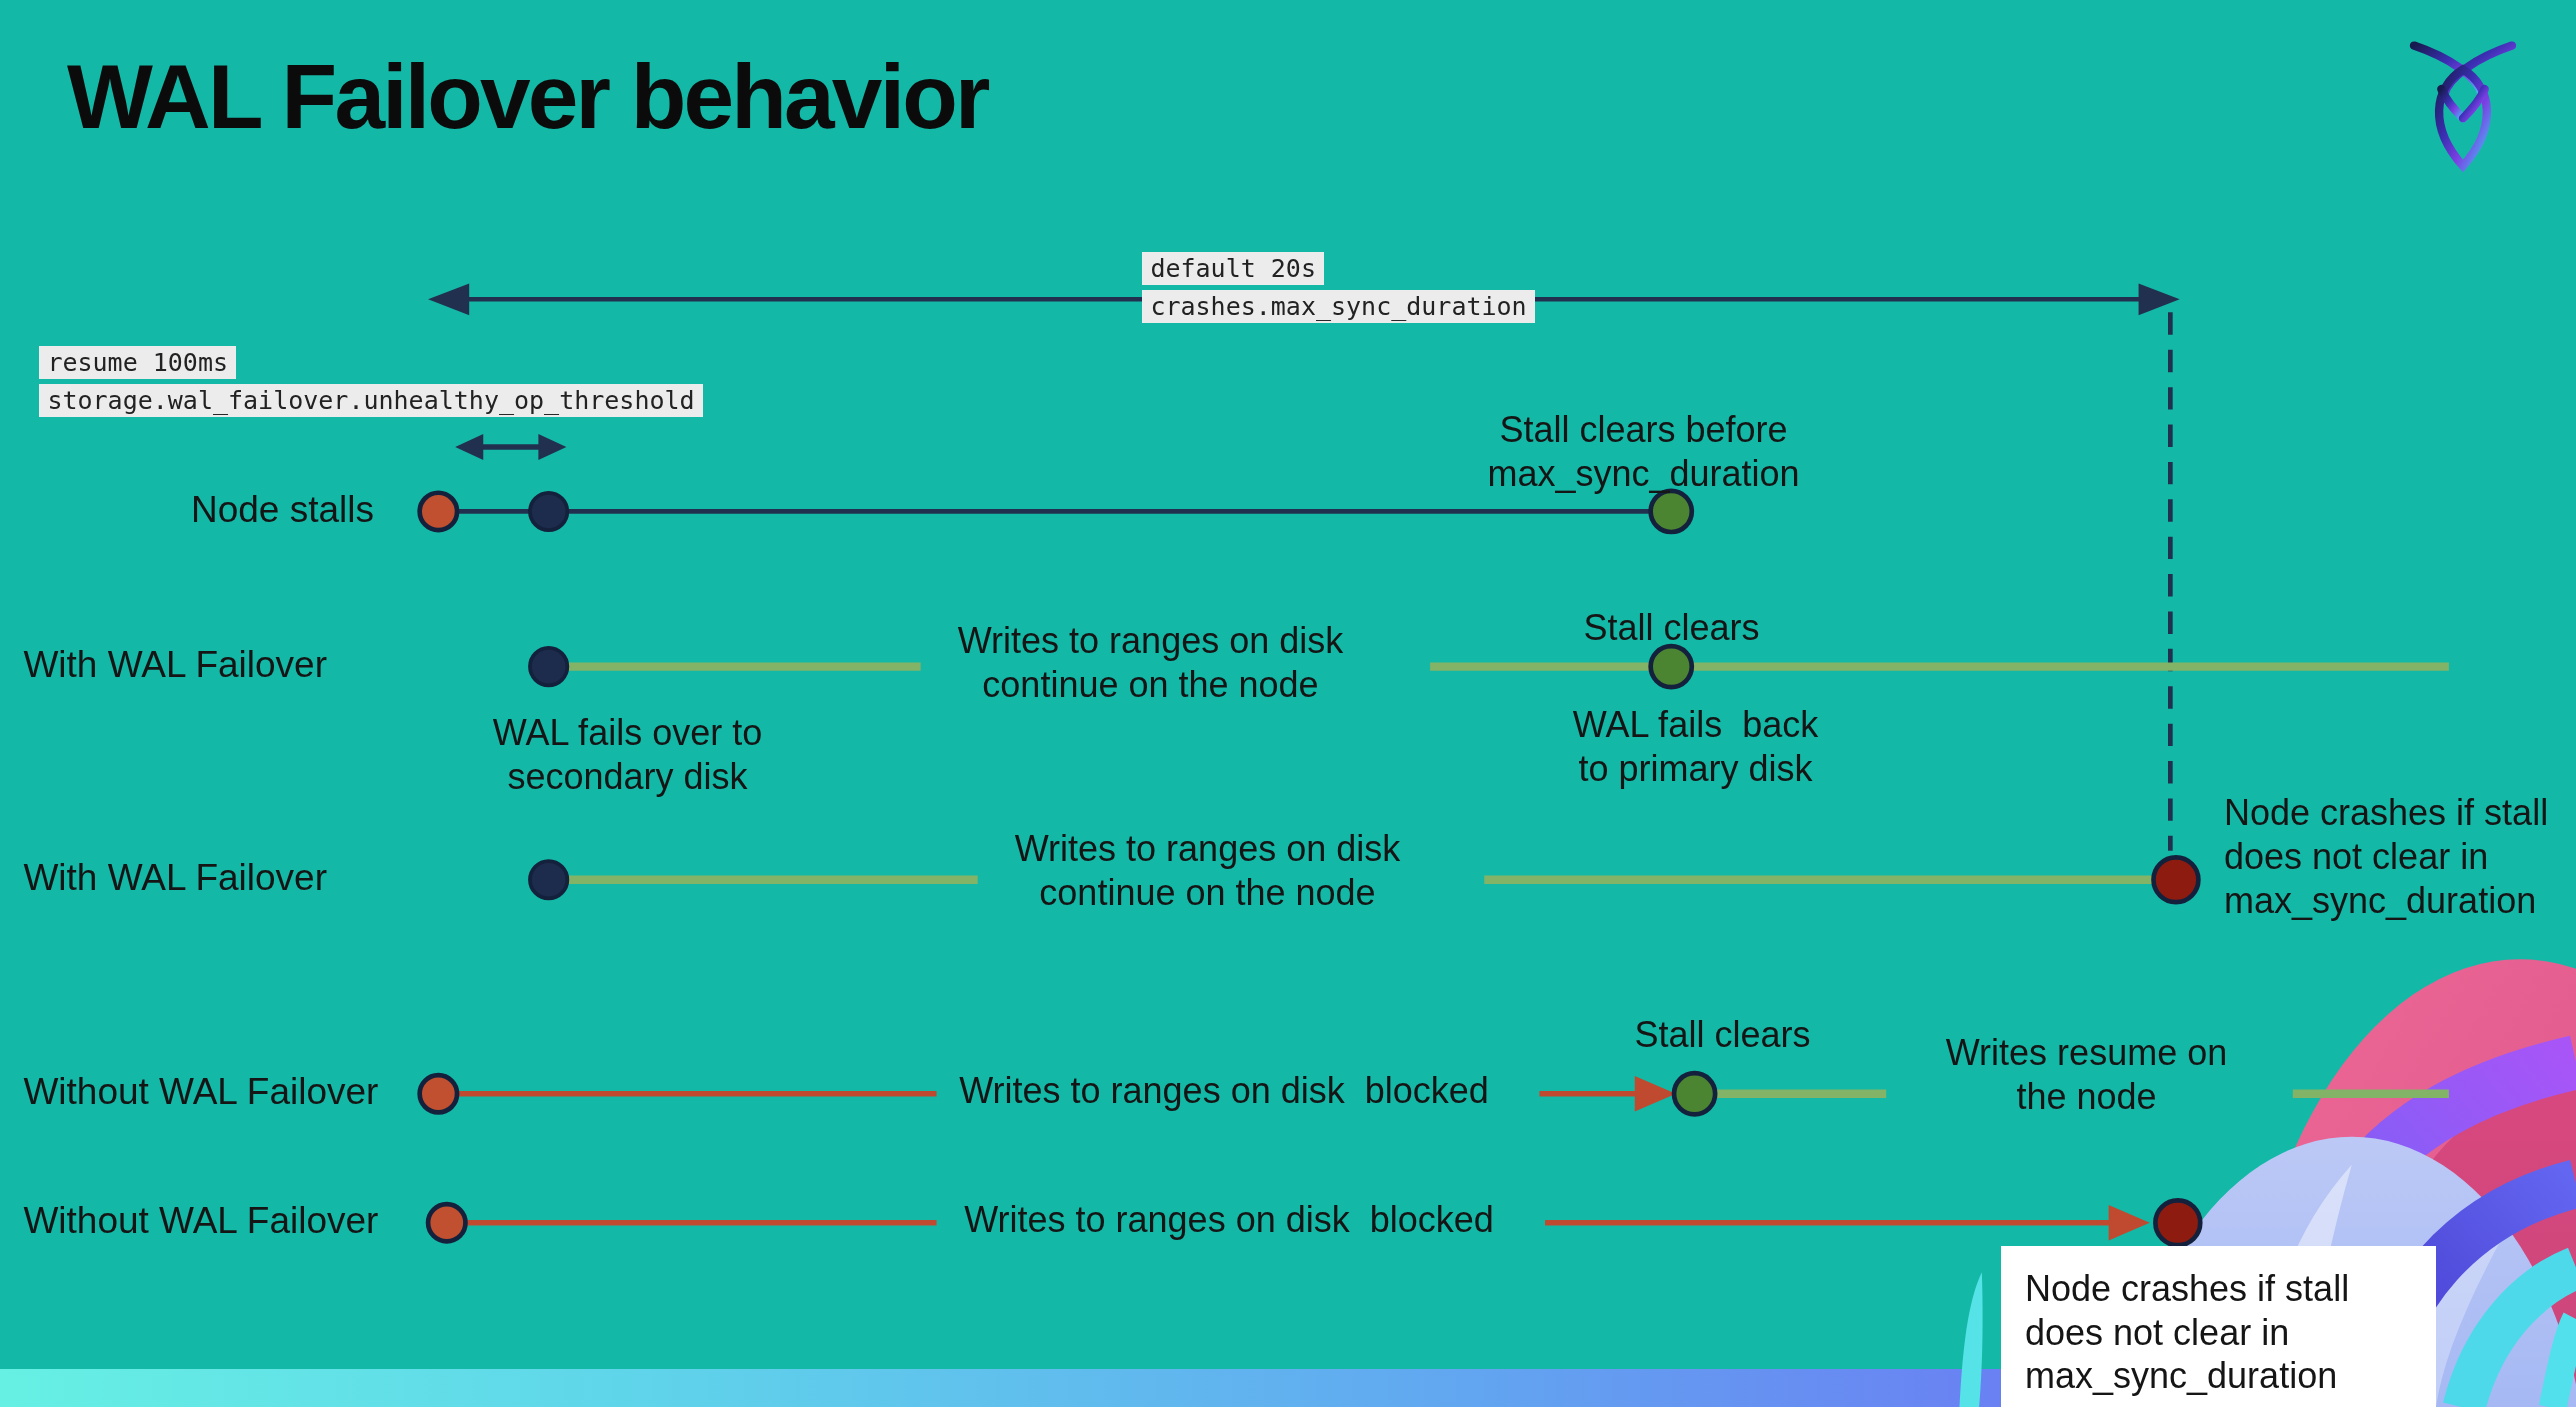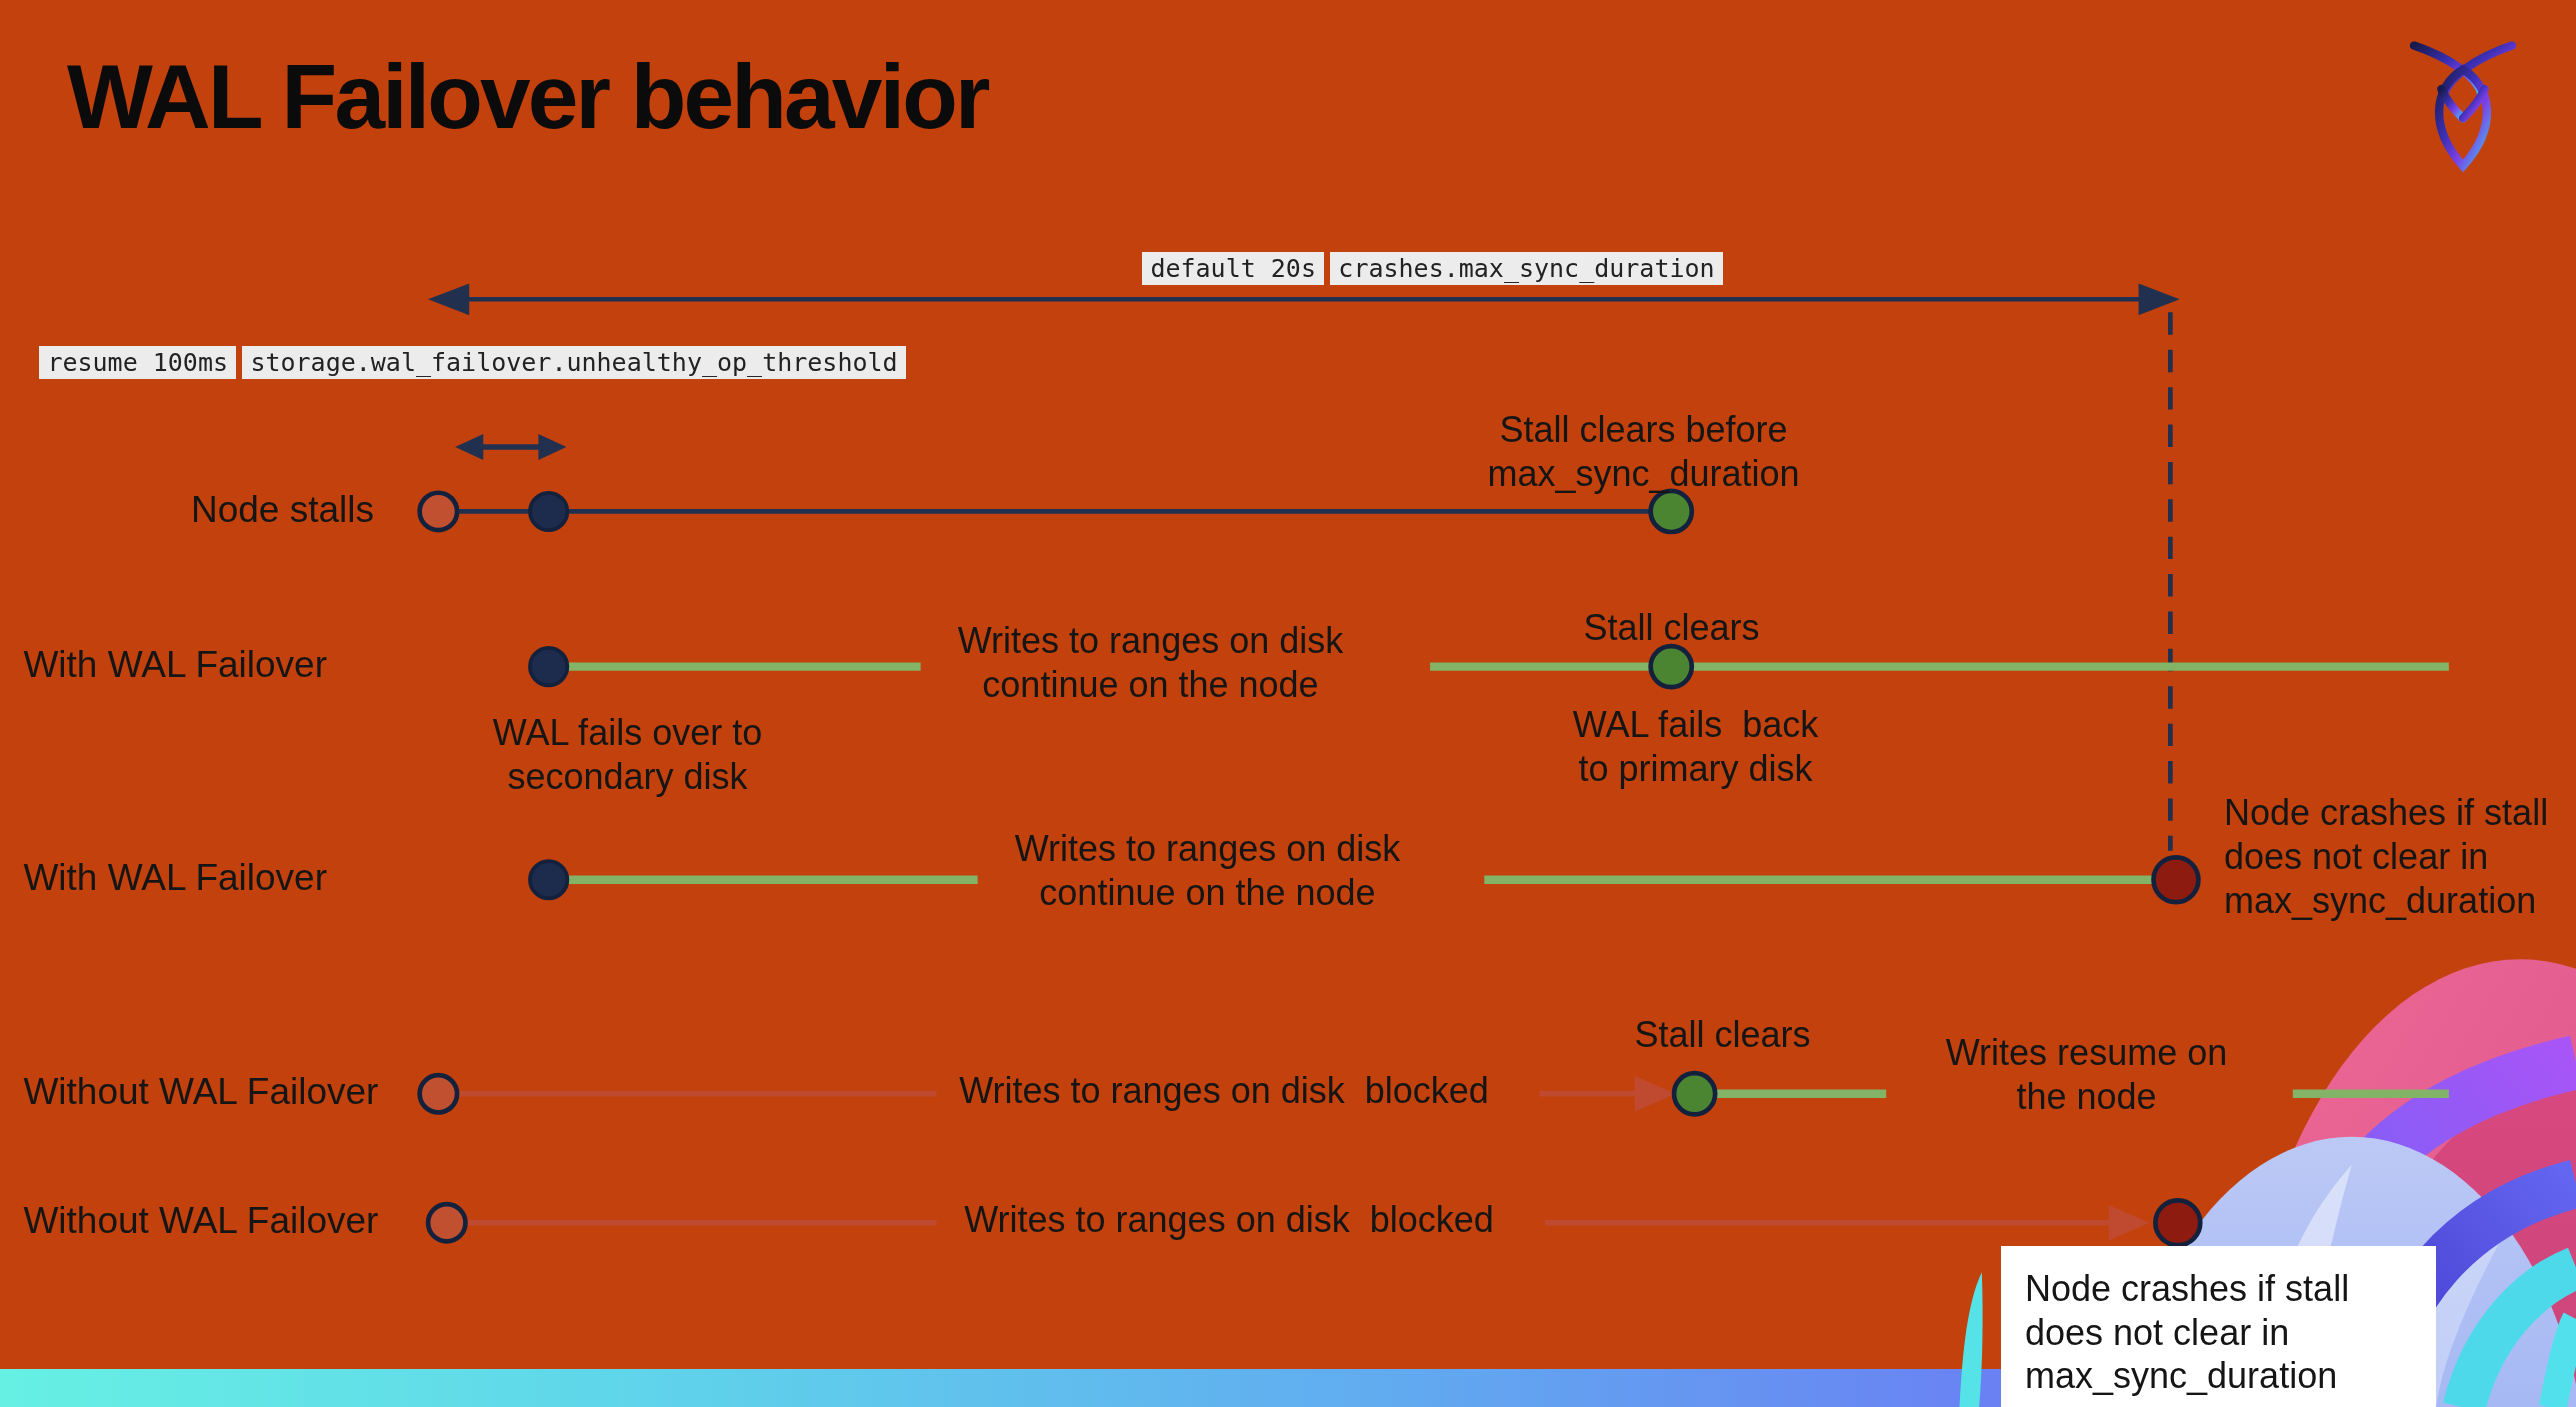--- a/index.html
+++ b/index.html
@@ -1,32 +1,32 @@
 <!DOCTYPE html>
 <html style="font-size:15px"><head>
 <meta charset="utf-8">
 <style>
   html,body{margin:0;padding:0;background:#fff;}
-  .stage{position:relative;width:2576px;height:1408px;overflow:hidden;background:#c2410c;
+  .stage{position:relative;width:2576px;height:1408px;overflow:hidden;background:#14b8a6;
          font-family:"Liberation Sans",sans-serif;color:#151515;}
 
   
   .bottom-bar{position:absolute;left:0;bottom:0;width:2576px;height:39px;z-index:0;
     background:linear-gradient(90deg,#66f0e3 0%,#5fd4ea 25%,#61a9f0 55%,#6b79f3 82%,#7257f1 100%);}
   .brand-art{position:absolute;right:0;bottom:0;z-index:1;}
   .diagram{position:absolute;left:0;top:0;z-index:2;}
   .txt-layer{position:absolute;left:0;top:0;width:100%;height:100%;z-index:3;pointer-events:none;}
 
   
   .page-title{position:absolute;left:67px;top:45px;font-size:91px;font-weight:bold;
     letter-spacing:-2.8px;color:#0b0b0b;white-space:pre;}
   .logo{position:absolute;left:2374px;top:26px;}
 
   
-  .mono-group{position:absolute;display:flex;flex-direction:row;align-items:flex-start;gap:5.6px;}
+  .mono-group{position:absolute;display:flex;flex-direction:column;align-items:flex-start;gap:5.6px;}
   .mono-line{font-family:"DejaVu Sans Mono",monospace;font-size:25px;color:#222;
     background:#ececec;padding:1.9px 8.4px;white-space:pre;}
   #cfg-max-sync{left:1142px;top:252px;}
   #cfg-threshold{left:39px;top:346px;}
 
   
   .rowlbl{position:absolute;font-size:37px;white-space:pre;color:#151515;}
   #lbl-disk-stalls{left:168px;top:489px;width:206px;text-align:right;}
   #lbl-withwal1{left:23.4px;top:644px;}
   #lbl-withwal2{left:23.4px;top:857px;}

